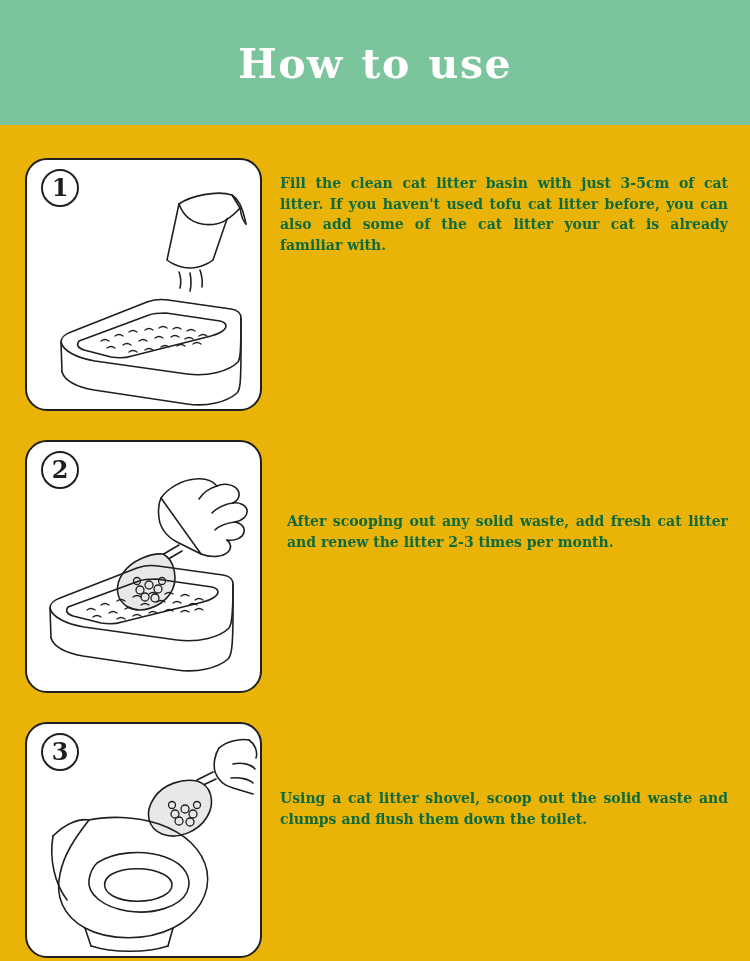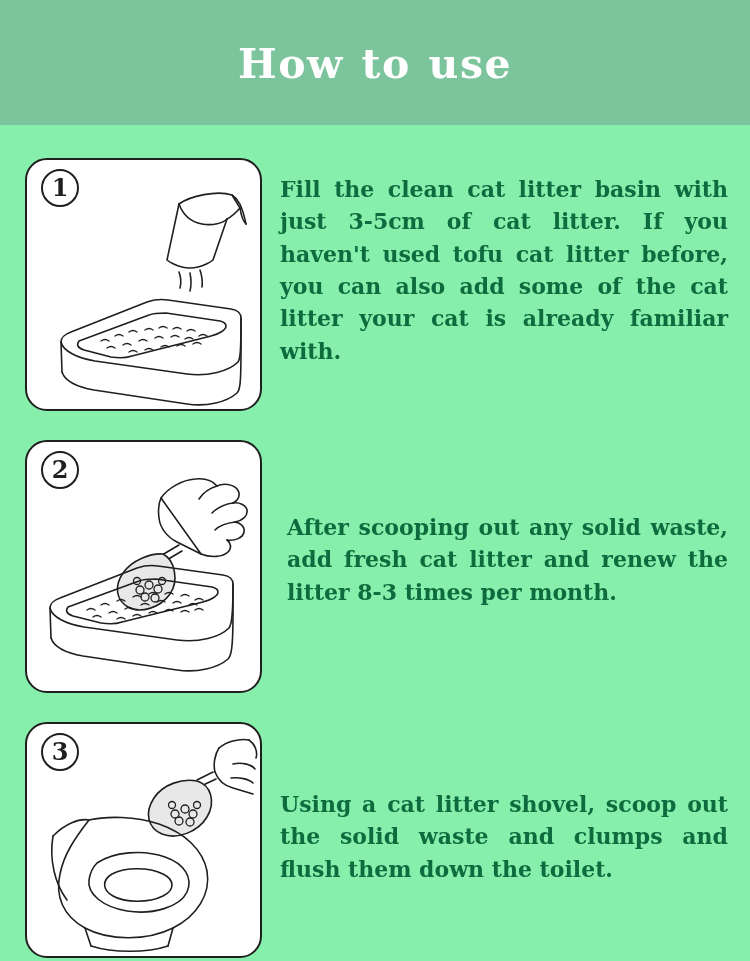--- a/index.html
+++ b/index.html
@@ -10,21 +10,21 @@
     width: 750px;
     height: 961px;
     background: #ffffff;
     font-family: "Liberation Serif", serif;
     overflow: hidden;
   }
   .page {
     position: relative;
     width: 750px;
     height: 961px;
-    background: #86efac;
+    background: #eab308;
   }
   .header-band {
     position: absolute;
     left: 0;
     top: 0;
     width: 750px;
     height: 125px;
     background: #7cc49c;
     display: flex;
     align-items: center;
@@ -106,21 +106,21 @@
     box-sizing: border-box;
   }
   .step-1 .text-col { padding-top: 48px; }
   .step-2 .text-col { padding-top: 100px; padding-left: 25px; }
   .step-3 .text-col { padding-top: 95px; }
 
   .step-text {
     color: #0e6b3e;
     font-family: "DejaVu Serif", serif;
     font-weight: bold;
-    font-size: 22px;
+    font-size: 14px;
     line-height: 1.47;
     text-align: justify;
     text-justify: inter-word;
     margin: 0;
   }
   .step-3 .step-text { text-align: justify; }
   svg { display: block; }
 </style>
 </head>
 <body>
@@ -247,21 +247,21 @@
               <path d="M106 174 q4 -3 8 0"></path>
               <path d="M122 171 q4 -3 8 0"></path>
               <path d="M138 169 q4 -3 8 0"></path>
               <path d="M154 170 q4 -3 8 0"></path>
               <path d="M168 168 q4 -3 8 0"></path>
             </g>
           </g>
         </svg>
       </div>
       <div class="text-col">
-        <p class="step-text">After scooping out any solid waste, add fresh cat litter and renew the litter 8-3 times per month.</p>
+        <p class="step-text">After scooping out any solid waste, add fresh cat litter and renew the litter 2-3 times per month.</p>
       </div>
     </div>
 
     <div class="step step-3">
       <div class="illus-box">
         <div class="step-num">
           <div class="circle"></div>
           <div class="num">3</div>
         </div>
         <svg width="233" height="232" viewBox="0 0 233 232">

